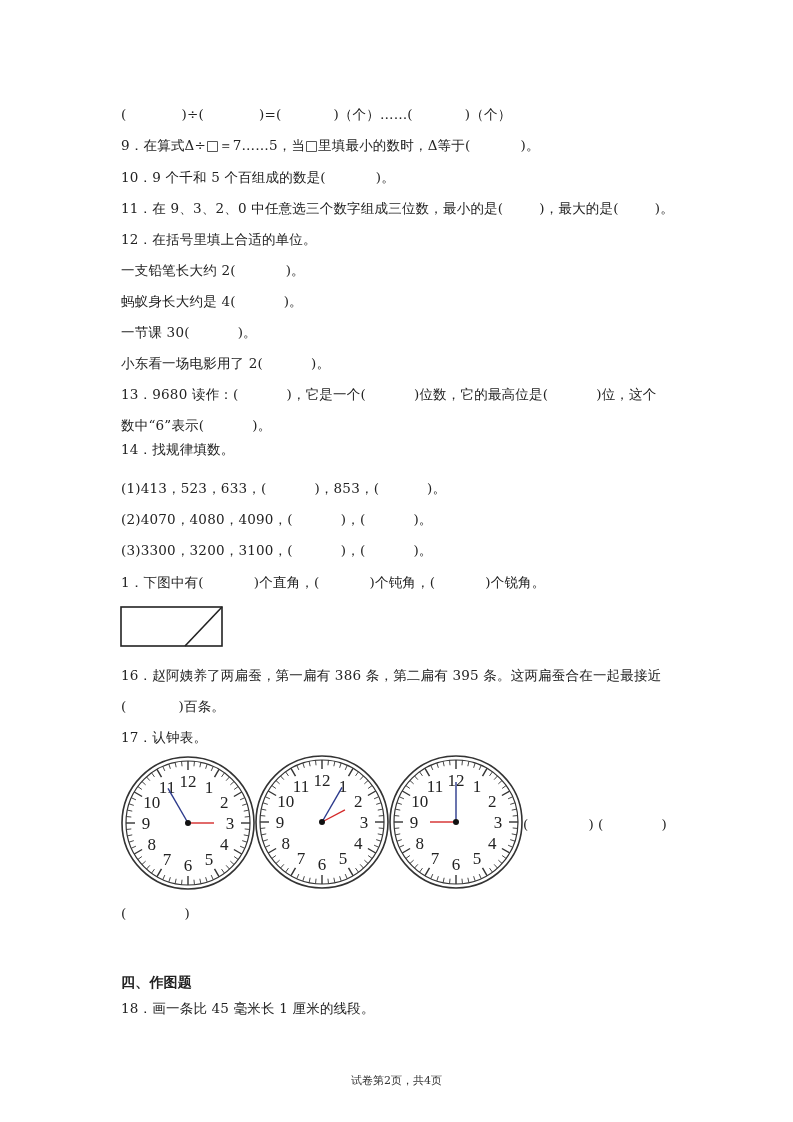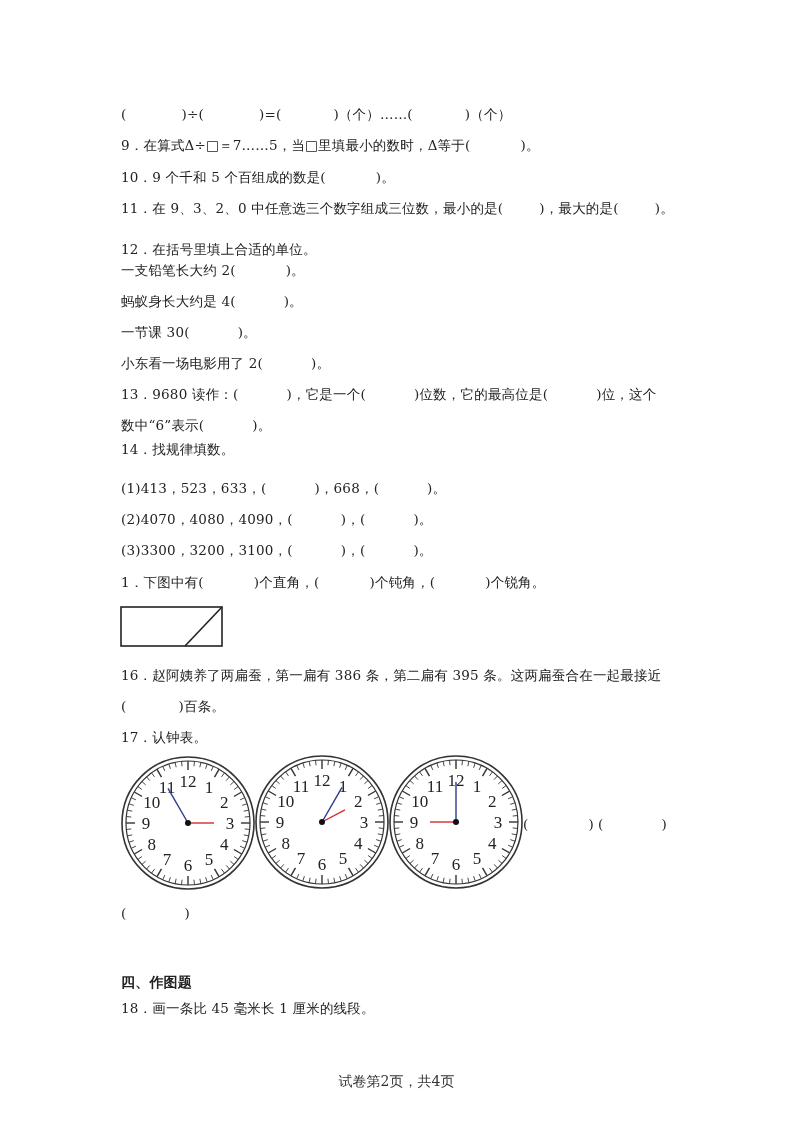--- a/index.html
+++ b/index.html
@@ -1,21 +1,21 @@
 <!DOCTYPE html>
 <html><head>
   <meta charset="utf-8">
   <style>
     html, body { margin: 0; padding: 0; background: #ffffff; }
     body { width: 793px; height: 1122px; position: relative; overflow: hidden;
            font-family: "DejaVu Serif", "Liberation Serif", serif; color: #222; }
     .line { position: absolute; left: 121px; font-size: 13.5px; line-height: 18px; white-space: nowrap; letter-spacing: 0.2px; text-align: right; }
     .blank { display: inline-block; }
     .section { font-family: Liberation Serif, serif; font-weight: bold; font-size: 14px; }
-    .footer { position: absolute; left: 0; width: 793px; top: 1073px; text-align: center; font-size: 14px; color: #333; }
+    .footer { position: absolute; left: 0; width: 793px; top: 1073px; text-align: center; font-size: 11px; color: #333; }
     svg.fig { position: absolute; }
   </style>
 </head>
 <body>
 
 <div class="line" style="top:105px">
   <span>(</span><span class="blank" style="width:55px"></span><span>)÷(</span><span class="blank" style="width:55px"></span><span>)=(</span><span class="blank" style="width:52px"></span><span>)（个）……(</span><span class="blank" style="width:52px"></span><span>)（个）</span>
 </div>
 
 <div class="line" style="top:136px">
@@ -23,21 +23,21 @@
 </div>
 
 <div class="line" style="top:168px">
   <span>10．9 个千和 5 个百组成的数是(</span><span class="blank" style="width:50px"></span><span>)。</span>
 </div>
 
 <div class="line" style="top:199px">
   <span>11．在 9、3、2、0 中任意选三个数字组成三位数，最小的是(</span><span class="blank" style="width:36px"></span><span>)，最大的是(</span><span class="blank" style="width:36px"></span><span>)。</span>
 </div>
 
-<div class="line" style="top:240px">12．在括号里填上合适的单位。</div>
+<div class="line" style="top:230px">12．在括号里填上合适的单位。</div>
 <div class="line" style="top:261px">
   <span>一支铅笔长大约 2(</span><span class="blank" style="width:50px"></span><span>)。</span>
 </div>
 <div class="line" style="top:292px">
   <span>蚂蚁身长大约是 4(</span><span class="blank" style="width:48px"></span><span>)。</span>
 </div>
 <div class="line" style="top:323px">
   <span>一节课 30(</span><span class="blank" style="width:48px"></span><span>)。</span>
 </div>
 <div class="line" style="top:354px">
@@ -46,21 +46,21 @@
 
 <div class="line" style="top:385px">
   <span>13．9680 读作：(</span><span class="blank" style="width:48px"></span><span>)，它是一个(</span><span class="blank" style="width:48px"></span><span>)位数，它的最高位是(</span><span class="blank" style="width:48px"></span><span>)位，这个</span>
 </div>
 <div class="line" style="top:416px">
   <span>数中“6”表示(</span><span class="blank" style="width:48px"></span><span>)。</span>
 </div>
 
 <div class="line" style="top:440px">14．找规律填数。</div>
 <div class="line" style="top:479px">
-  <span>(1)413，523，633，(</span><span class="blank" style="width:48px"></span><span>)，668，(</span><span class="blank" style="width:48px"></span><span>)。</span>
+  <span>(1)413，523，633，(</span><span class="blank" style="width:48px"></span><span>)，853，(</span><span class="blank" style="width:48px"></span><span>)。</span>
 </div>
 <div class="line" style="top:510px">
   <span>(2)4070，4080，4090，(</span><span class="blank" style="width:48px"></span><span>)，(</span><span class="blank" style="width:48px"></span><span>)。</span>
 </div>
 <div class="line" style="top:541px">
   <span>(3)3300，3200，3100，(</span><span class="blank" style="width:48px"></span><span>)，(</span><span class="blank" style="width:48px"></span><span>)。</span>
 </div>
 
 <div class="line" style="top:573px">
   <span>1．下图中有(</span><span class="blank" style="width:50px"></span><span>)个直角，(</span><span class="blank" style="width:50px"></span><span>)个钝角，(</span><span class="blank" style="width:50px"></span><span>)个锐角。</span>

